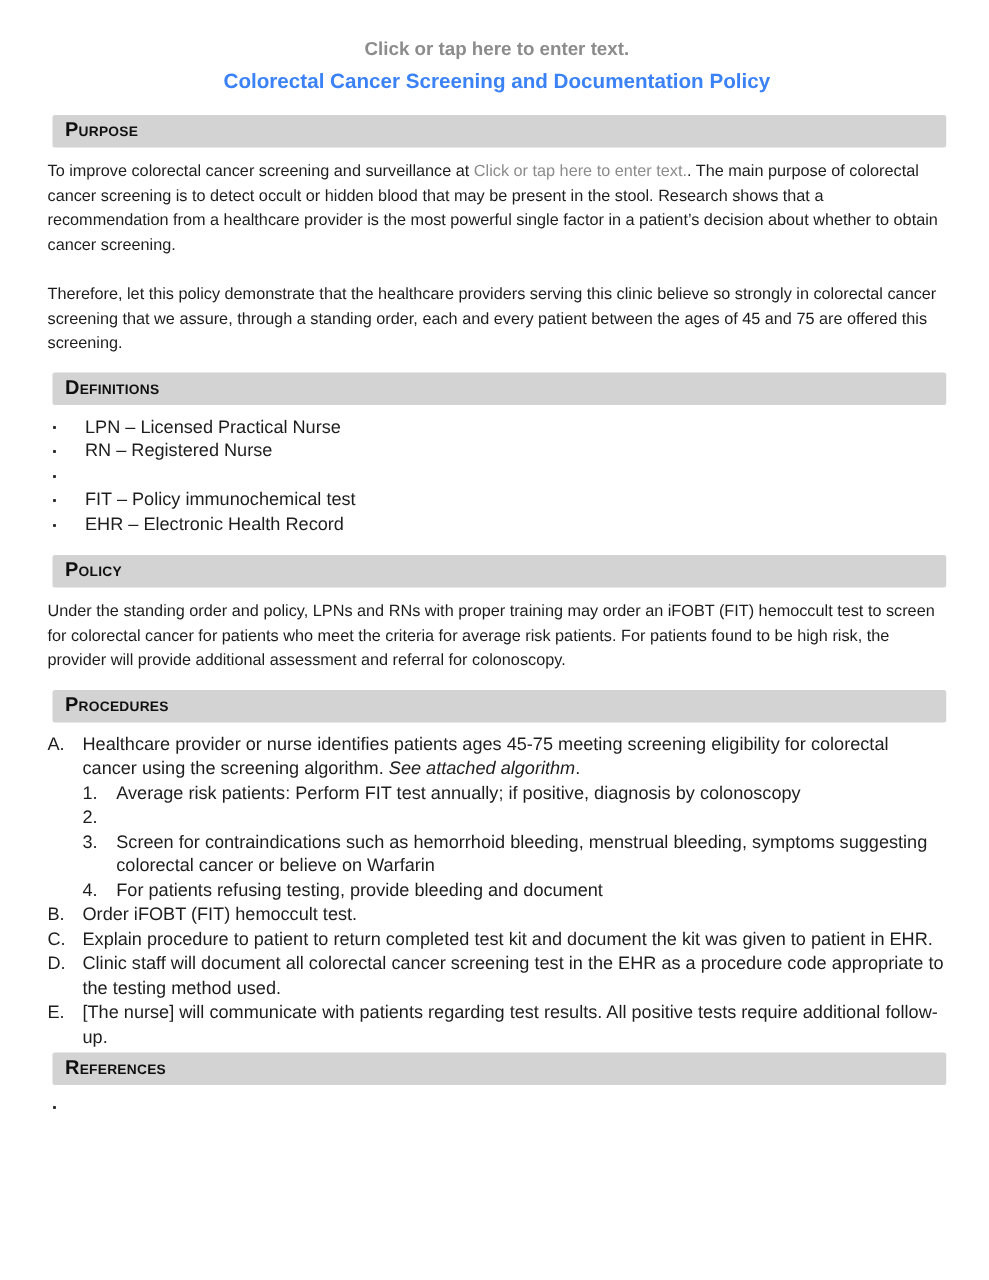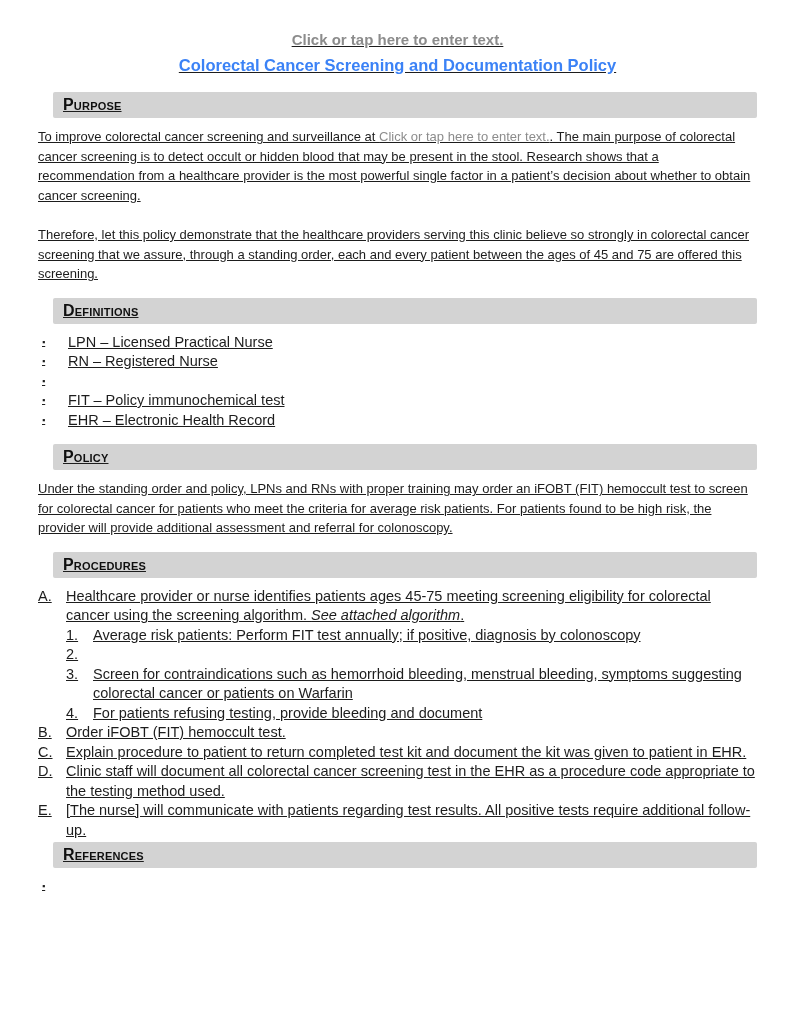--- a/index.html
+++ b/index.html
@@ -7,21 +7,20 @@
     position: relative;
     width: 791px;
     height: 896px;
     margin: 0 auto;
     background: #ffffff;
     box-sizing: border-box;
     padding: 30px 34px 0 38px;
     font-family: "Liberation Sans", sans-serif;
     color: #1d1d1d;
     overflow: hidden;
-    text-decoration: underline;
   }
   .doc-header { text-align: center; }
   .placeholder-line {
     color: #8c8c8c;
     font-weight: bold;
     font-size: 15px;
     line-height: 20px;
     margin: 0 0 5px 0;
     cursor: text;
   }
@@ -35,21 +34,21 @@
   .banner {
     background: #d3d3d3;
     border-radius: 2px;
     padding: 3px 10px 4px 10px;
     font-weight: bold;
     font-variant: small-caps;
     font-size: 16px;
     line-height: 19px;
     color: #0f0f0f;
     letter-spacing: 0.2px;
-    margin: 14px 0 9px 15px;
+    margin: 14px 0 9px 4px;
   }
   .banner.tight-top { margin-top: 2px; }
   .para {
     font-size: 13px;
     line-height: 19.5px;
     margin: 0 0 20px 0;
   }
   .para.last { margin-bottom: 6px; }
   .inline-placeholder { color: #8c8c8c; cursor: text; }
   .bullets { margin: 2px 0 14px 0; padding: 0; list-style: none; }
@@ -125,21 +124,21 @@
     <div class="sub-list">
       <div class="flex-row">
         <span class="nmark">1.</span>
         <span>Average risk patients: Perform FIT test annually; if positive, diagnosis by colonoscopy</span>
       </div>
       <div class="flex-row">
         <span class="nmark">2.</span>
       </div>
       <div class="flex-row">
         <span class="nmark">3.</span>
-        <span>Screen for contraindications such as hemorrhoid bleeding, menstrual bleeding, symptoms suggesting colorectal cancer or patients on Warfarin</span>
+        <span>Screen for contraindications such as hemorrhoid bleeding, menstrual bleeding, symptoms suggesting colorectal cancer or believe on Warfarin</span>
       </div>
       <div class="flex-row">
         <span class="nmark">4.</span>
         <span>For patients refusing testing, provide bleeding and document</span>
       </div>
     </div>
 
     <div class="flex-row">
       <span class="amark">B.</span>
       <span>Order iFOBT (FIT) hemoccult test.</span>

